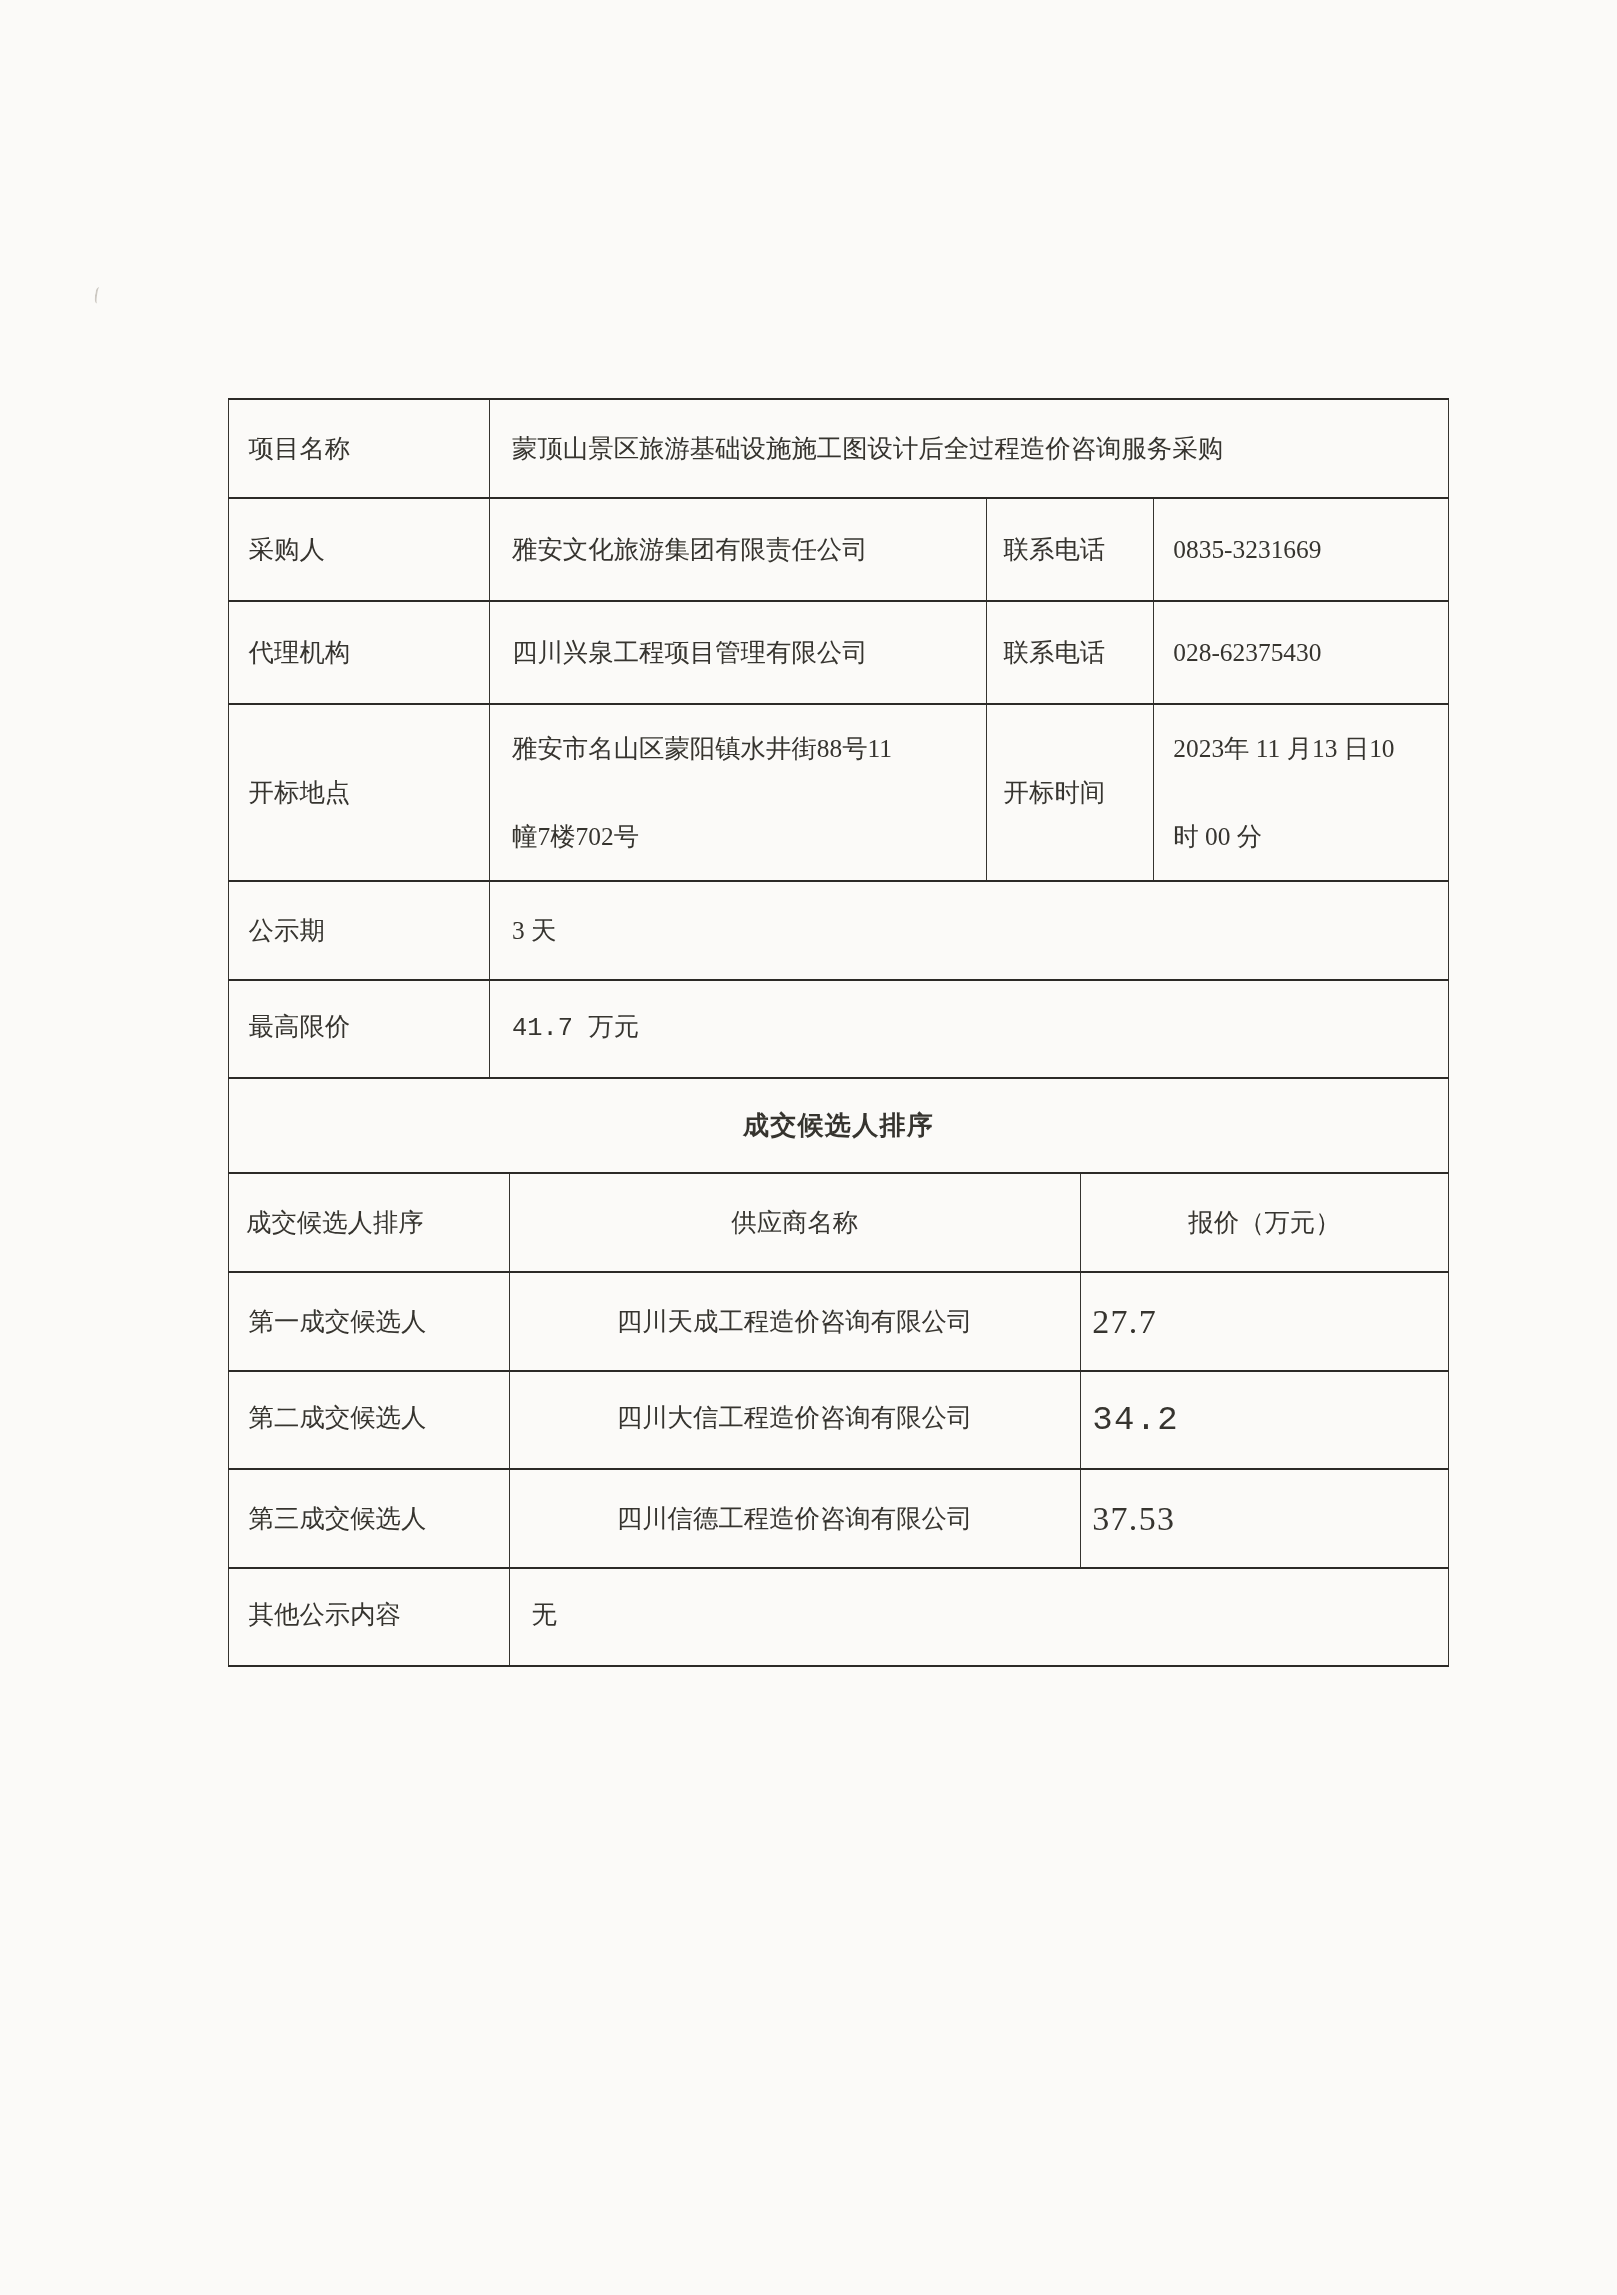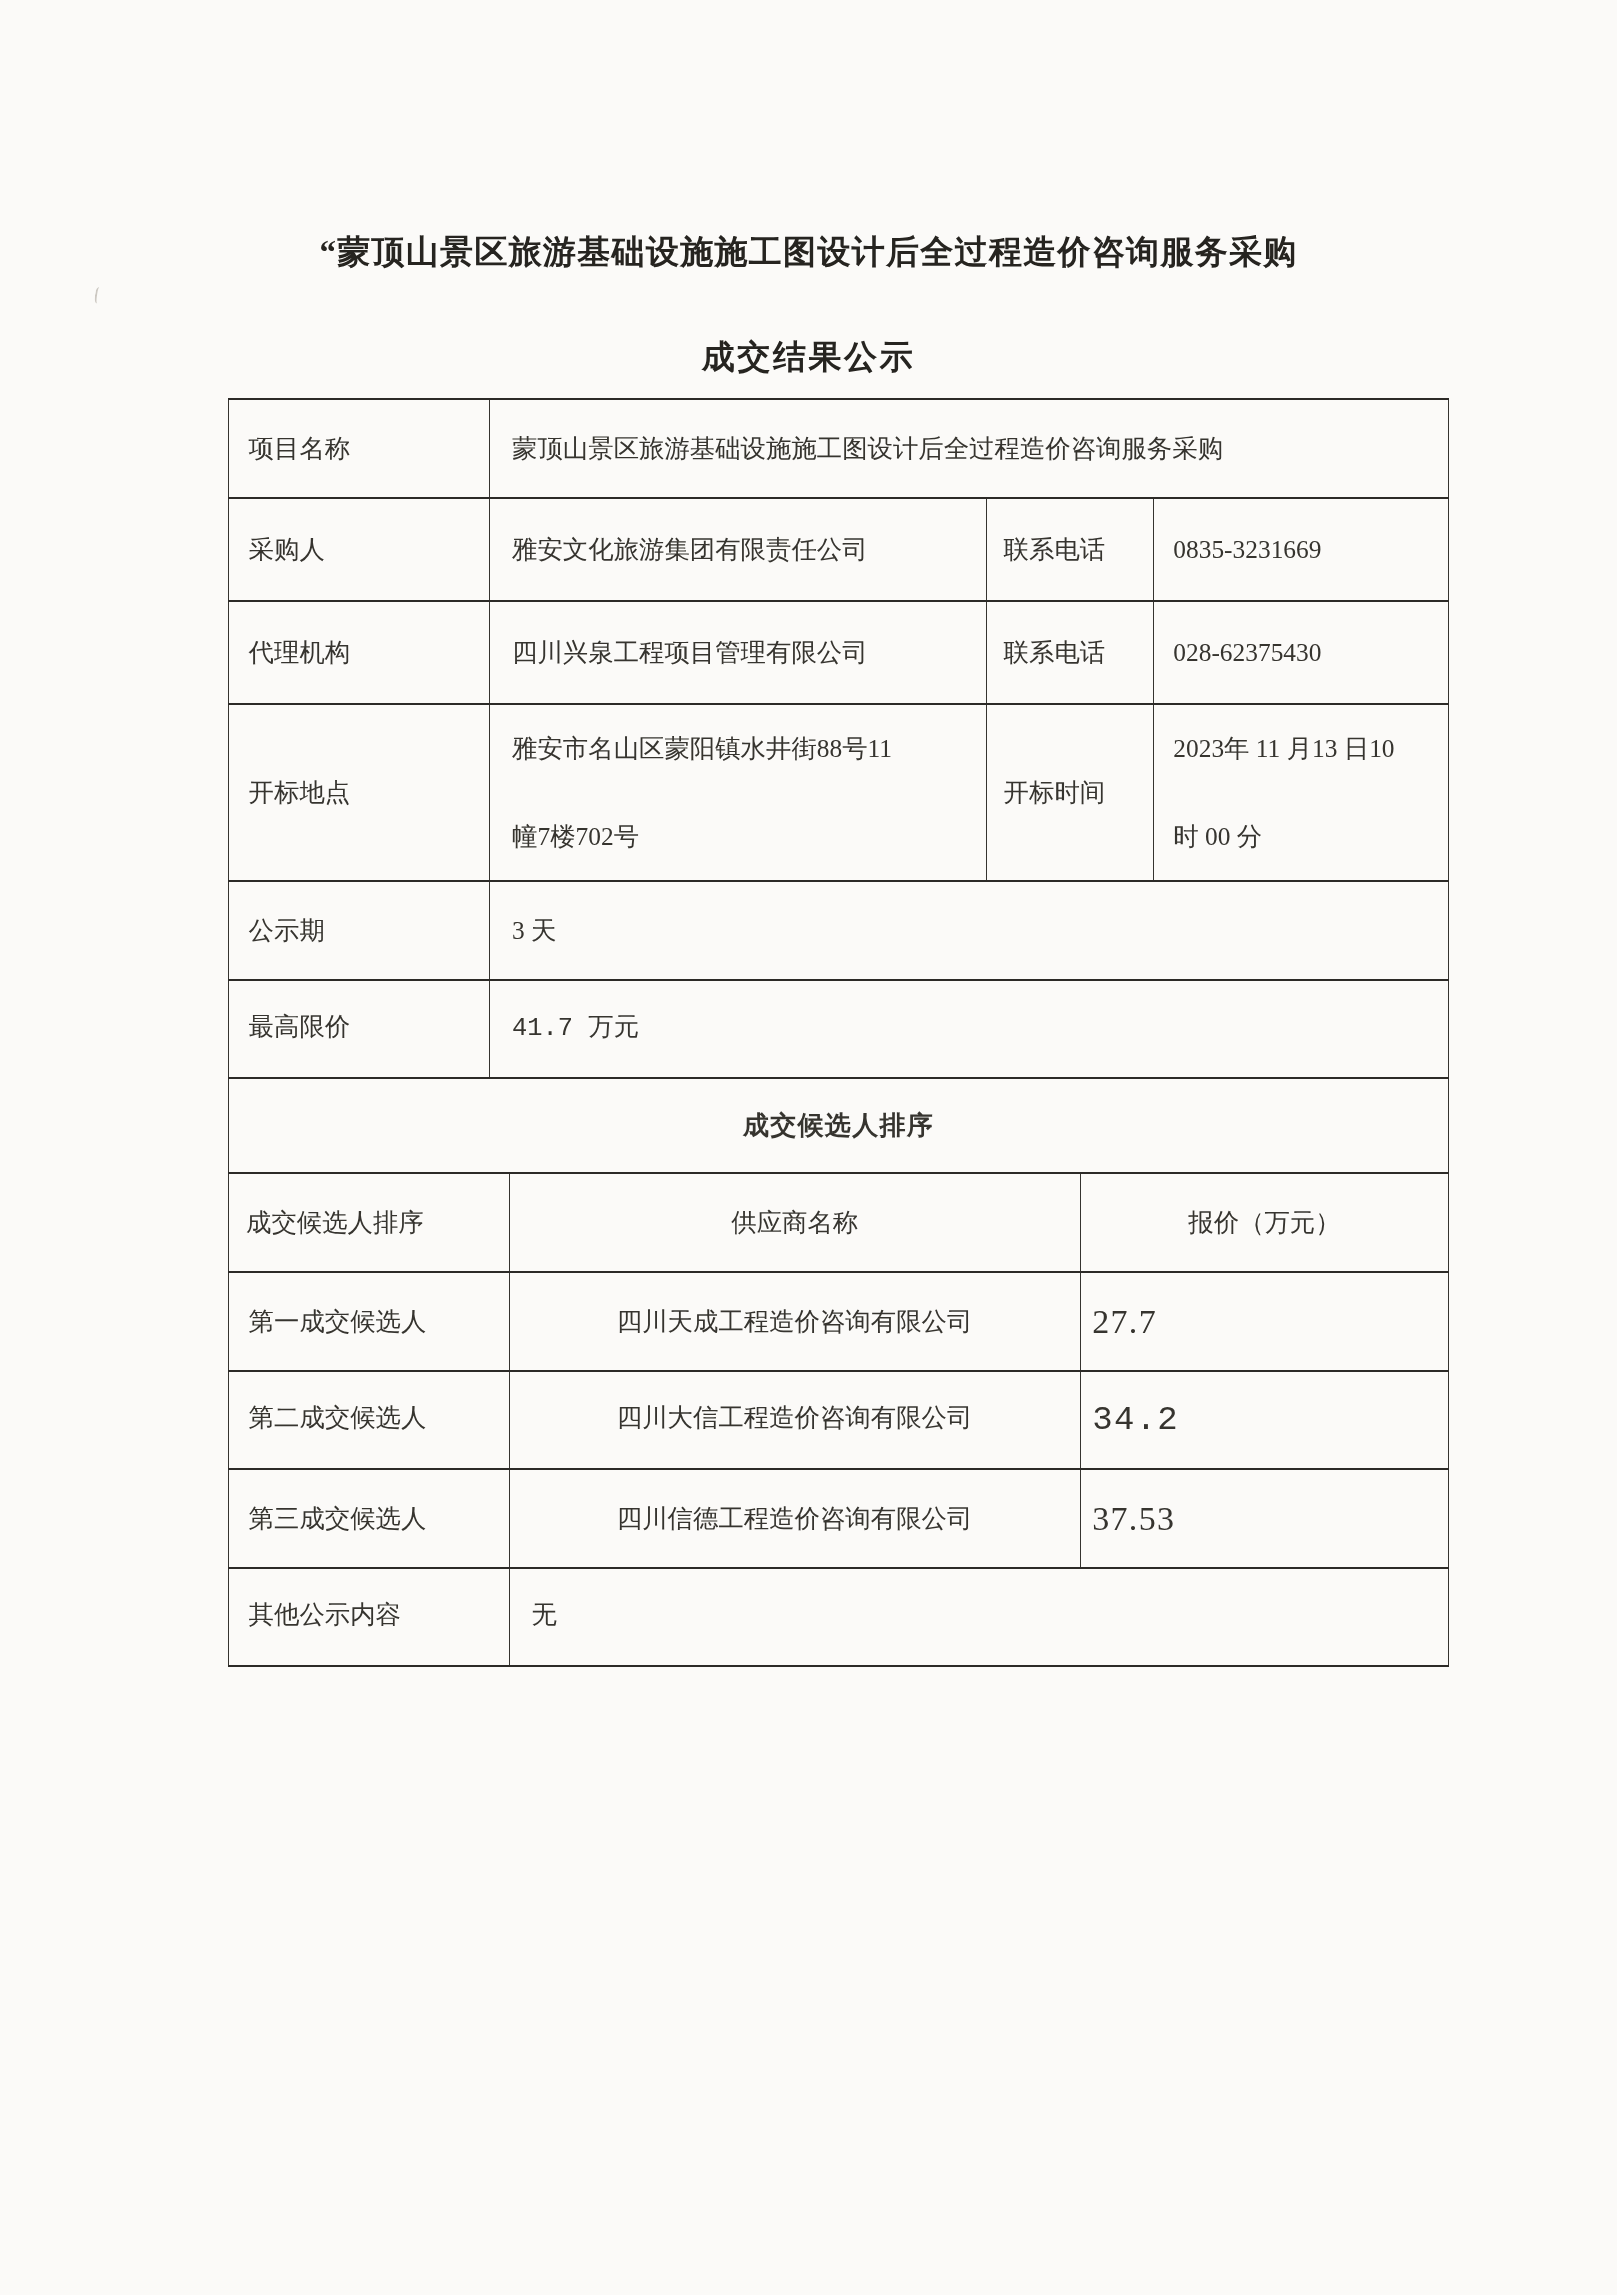--- a/index.html
+++ b/index.html
@@ -100,24 +100,20 @@
   tr.h150 { height: 98px; font-family: Liberation Mono, monospace; }
   tr.h146 { height: 95px; }
 </style>
 </head>
 <body>
 
 <div class="page">
 
   <div class="scan-mark"></div>
 
-  <div class="title-block">
-    <p class="title-line1">“蒙顶山景区旅游基础设施施工图设计后全过程造价咨询服务采购</p>
-    <p class="title-line2">成交结果公示</p>
-  </div>
 
   <div class="tablewrap">
 
     <table class="upper">
       <colgroup>
         <col style="width:21.4%">
         <col style="width:40.7%">
         <col style="width:13.7%">
         <col style="width:24.2%">
       </colgroup>

